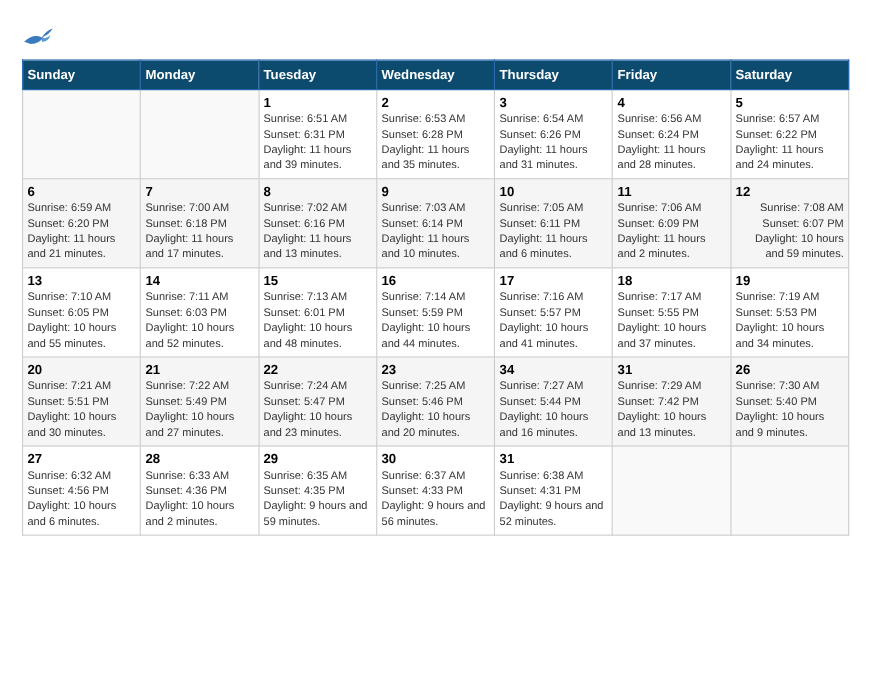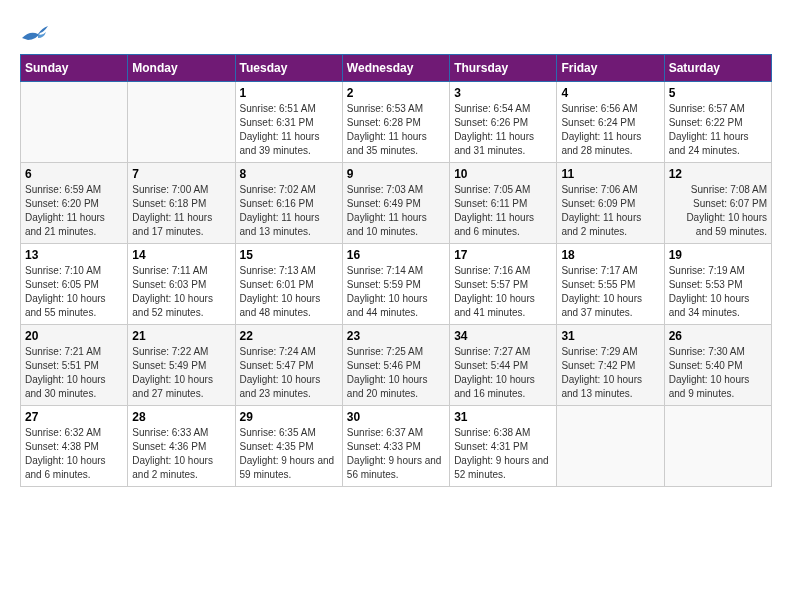--- a/index.html
+++ b/index.html
@@ -47,21 +47,21 @@
     .location-title {
       font-size: 16px;
       color: #555;
     }
     table {
       width: 100%;
       border-collapse: collapse;
       font-size: 11px;
     }
     thead tr th {
-      background-color: #701a75;
+      background-color: #0c4a6e;
       color: #fff;
       padding: 6px 4px;
       text-align: left;
       font-size: 12px;
       font-weight: bold;
       border: 1px solid #2a6aaf;
     }
     tbody tr td {
       border: 1px solid #ccc;
       padding: 4px;
@@ -169,21 +169,21 @@
         </td>
         <td>
           <div class="day-num">8</div>
           <div class="day-info" style="white-space: pre-line;">Sunrise: 7:02 AM
 Sunset: 6:16 PM
 Daylight: 11 hours and 13 minutes.</div>
         </td>
         <td>
           <div class="day-num">9</div>
           <div class="day-info" style="white-space: pre-line;">Sunrise: 7:03 AM
-Sunset: 6:49 PM
+Sunset: 6:14 PM
 Daylight: 11 hours and 10 minutes.</div>
         </td>
         <td>
           <div class="day-num">10</div>
           <div class="day-info" style="white-space: pre-line;">Sunrise: 7:05 AM
 Sunset: 6:11 PM
 Daylight: 11 hours and 6 minutes.</div>
         </td>
         <td>
           <div class="day-num">11</div>
@@ -283,21 +283,21 @@
           <div class="day-num">26</div>
           <div class="day-info" style="white-space: pre-line;">Sunrise: 7:30 AM
 Sunset: 5:40 PM
 Daylight: 10 hours and 9 minutes.</div>
         </td>
       </tr>
       <tr>
         <td>
           <div class="day-num">27</div>
           <div class="day-info" style="white-space: pre-line;">Sunrise: 6:32 AM
-Sunset: 4:38 PM
+Sunset: 4:56 PM
 Daylight: 10 hours and 6 minutes.</div>
         </td>
         <td>
           <div class="day-num">28</div>
           <div class="day-info" style="white-space: pre-line;">Sunrise: 6:33 AM
 Sunset: 4:36 PM
 Daylight: 10 hours and 2 minutes.</div>
         </td>
         <td>
           <div class="day-num">29</div>

